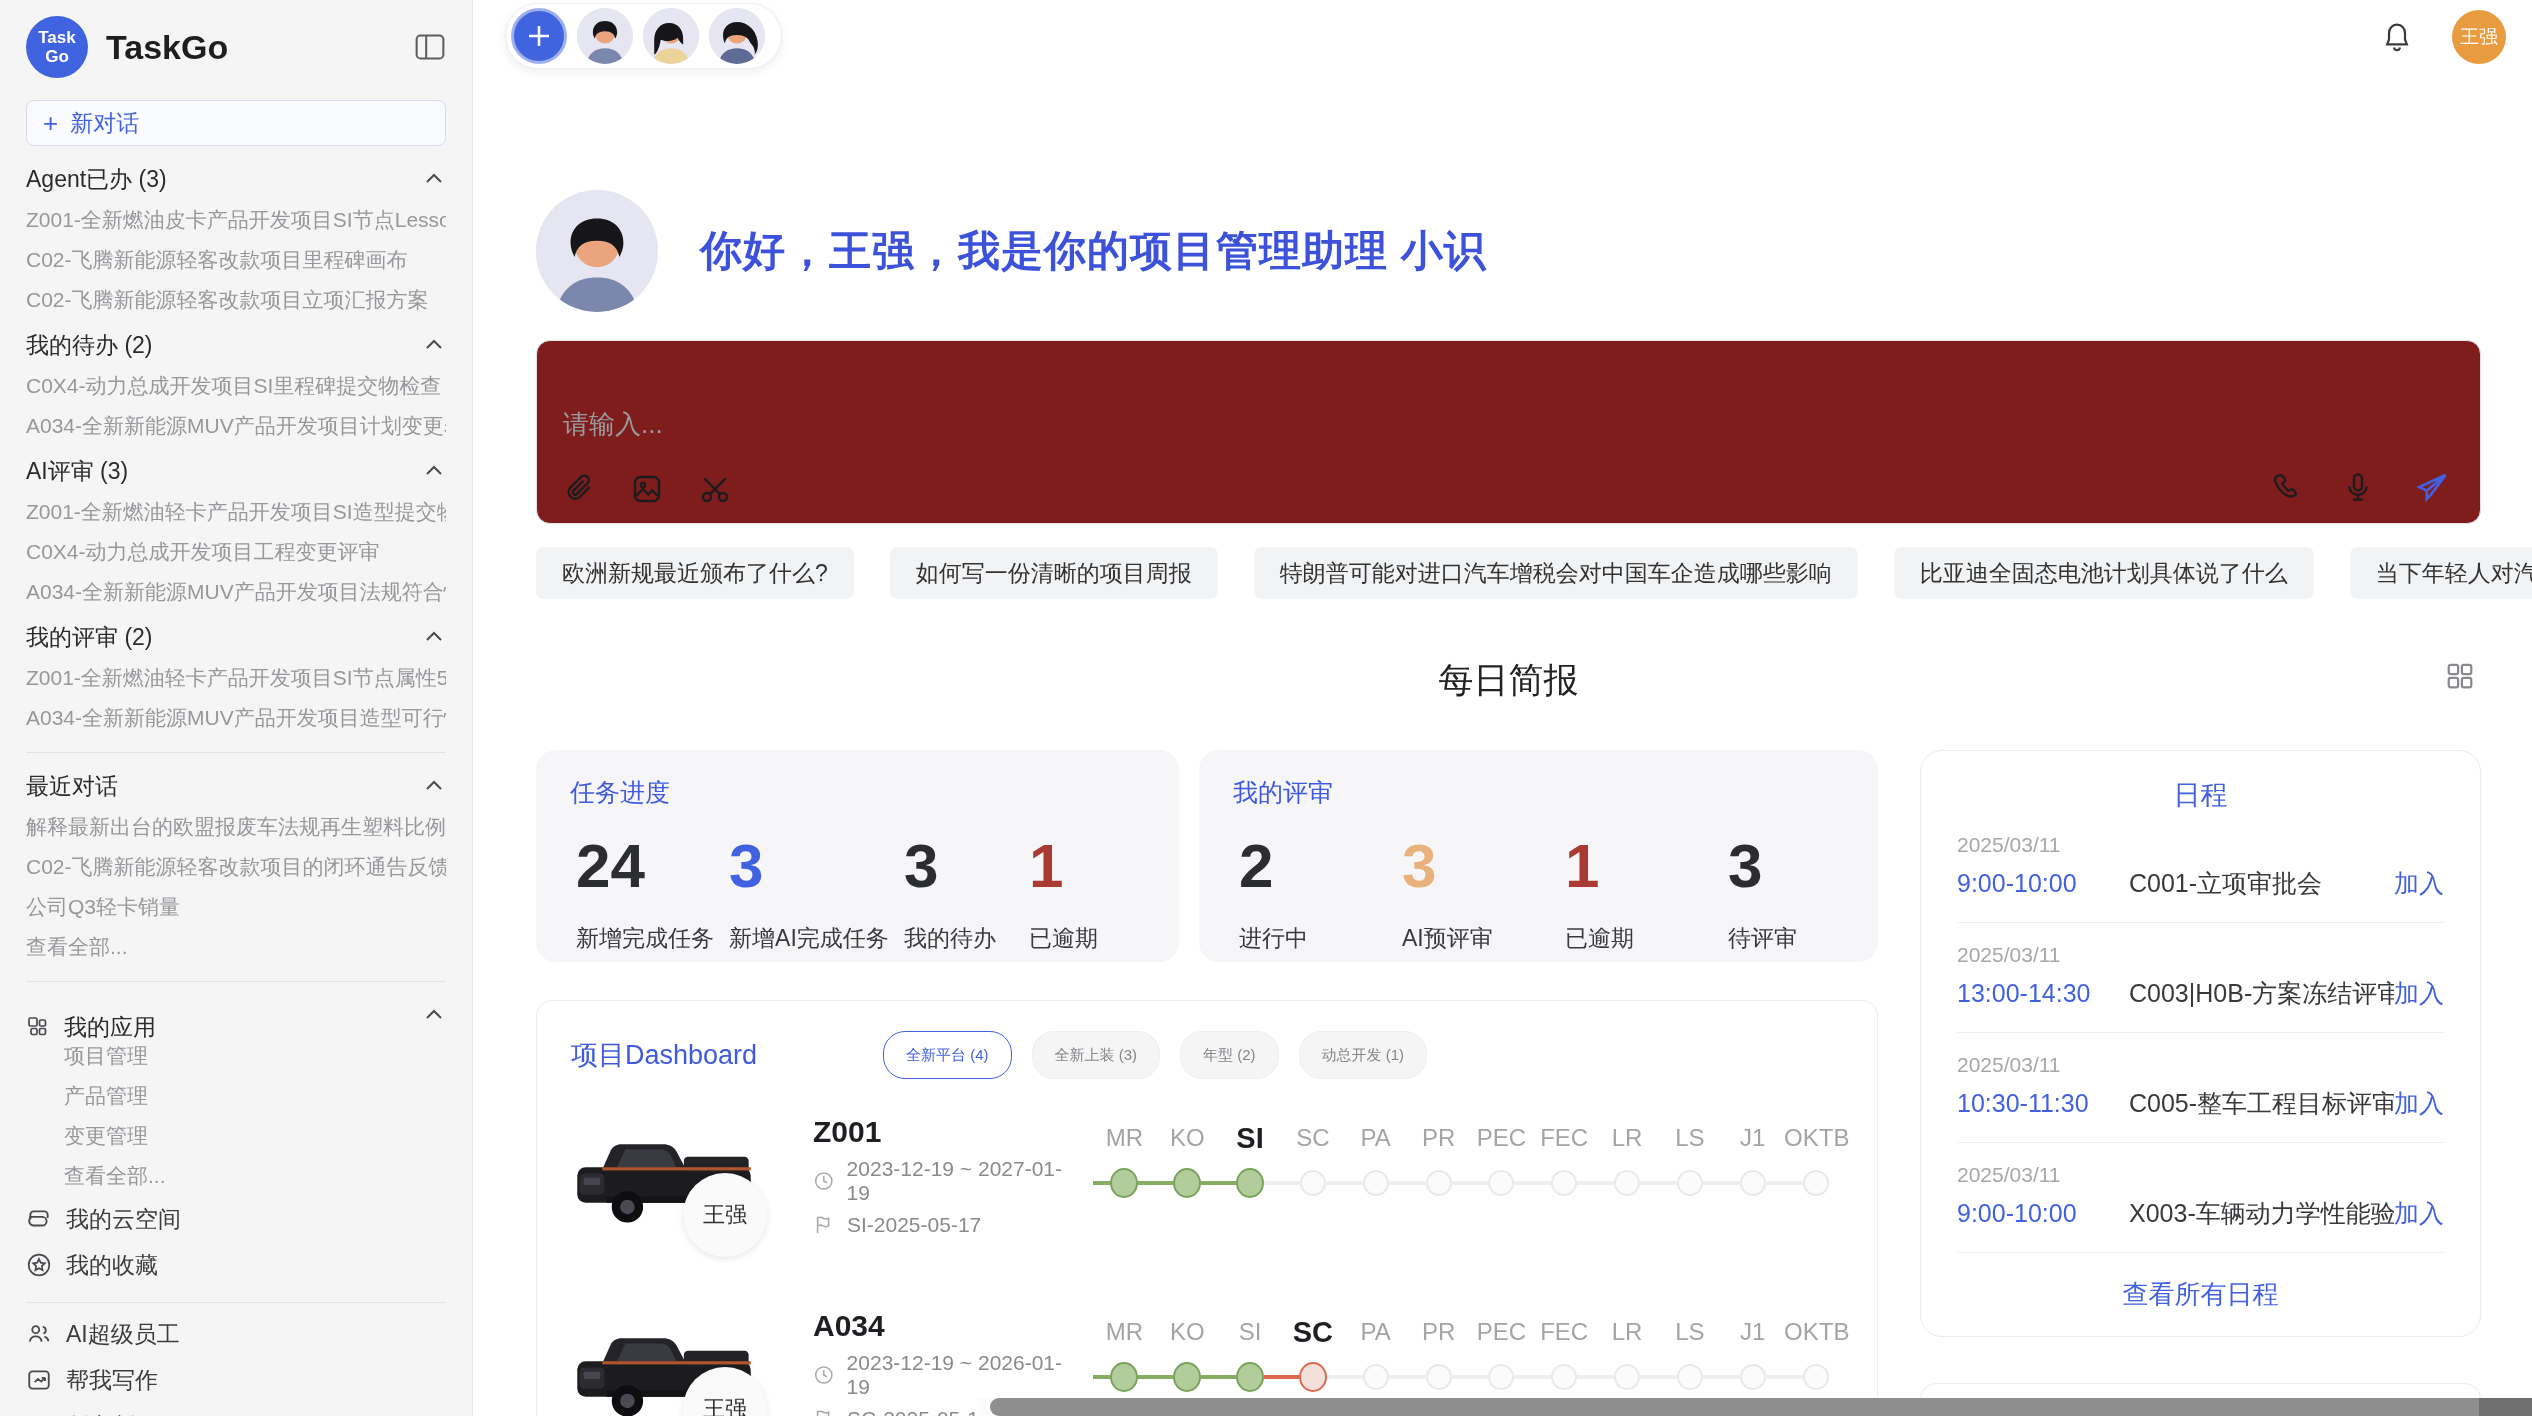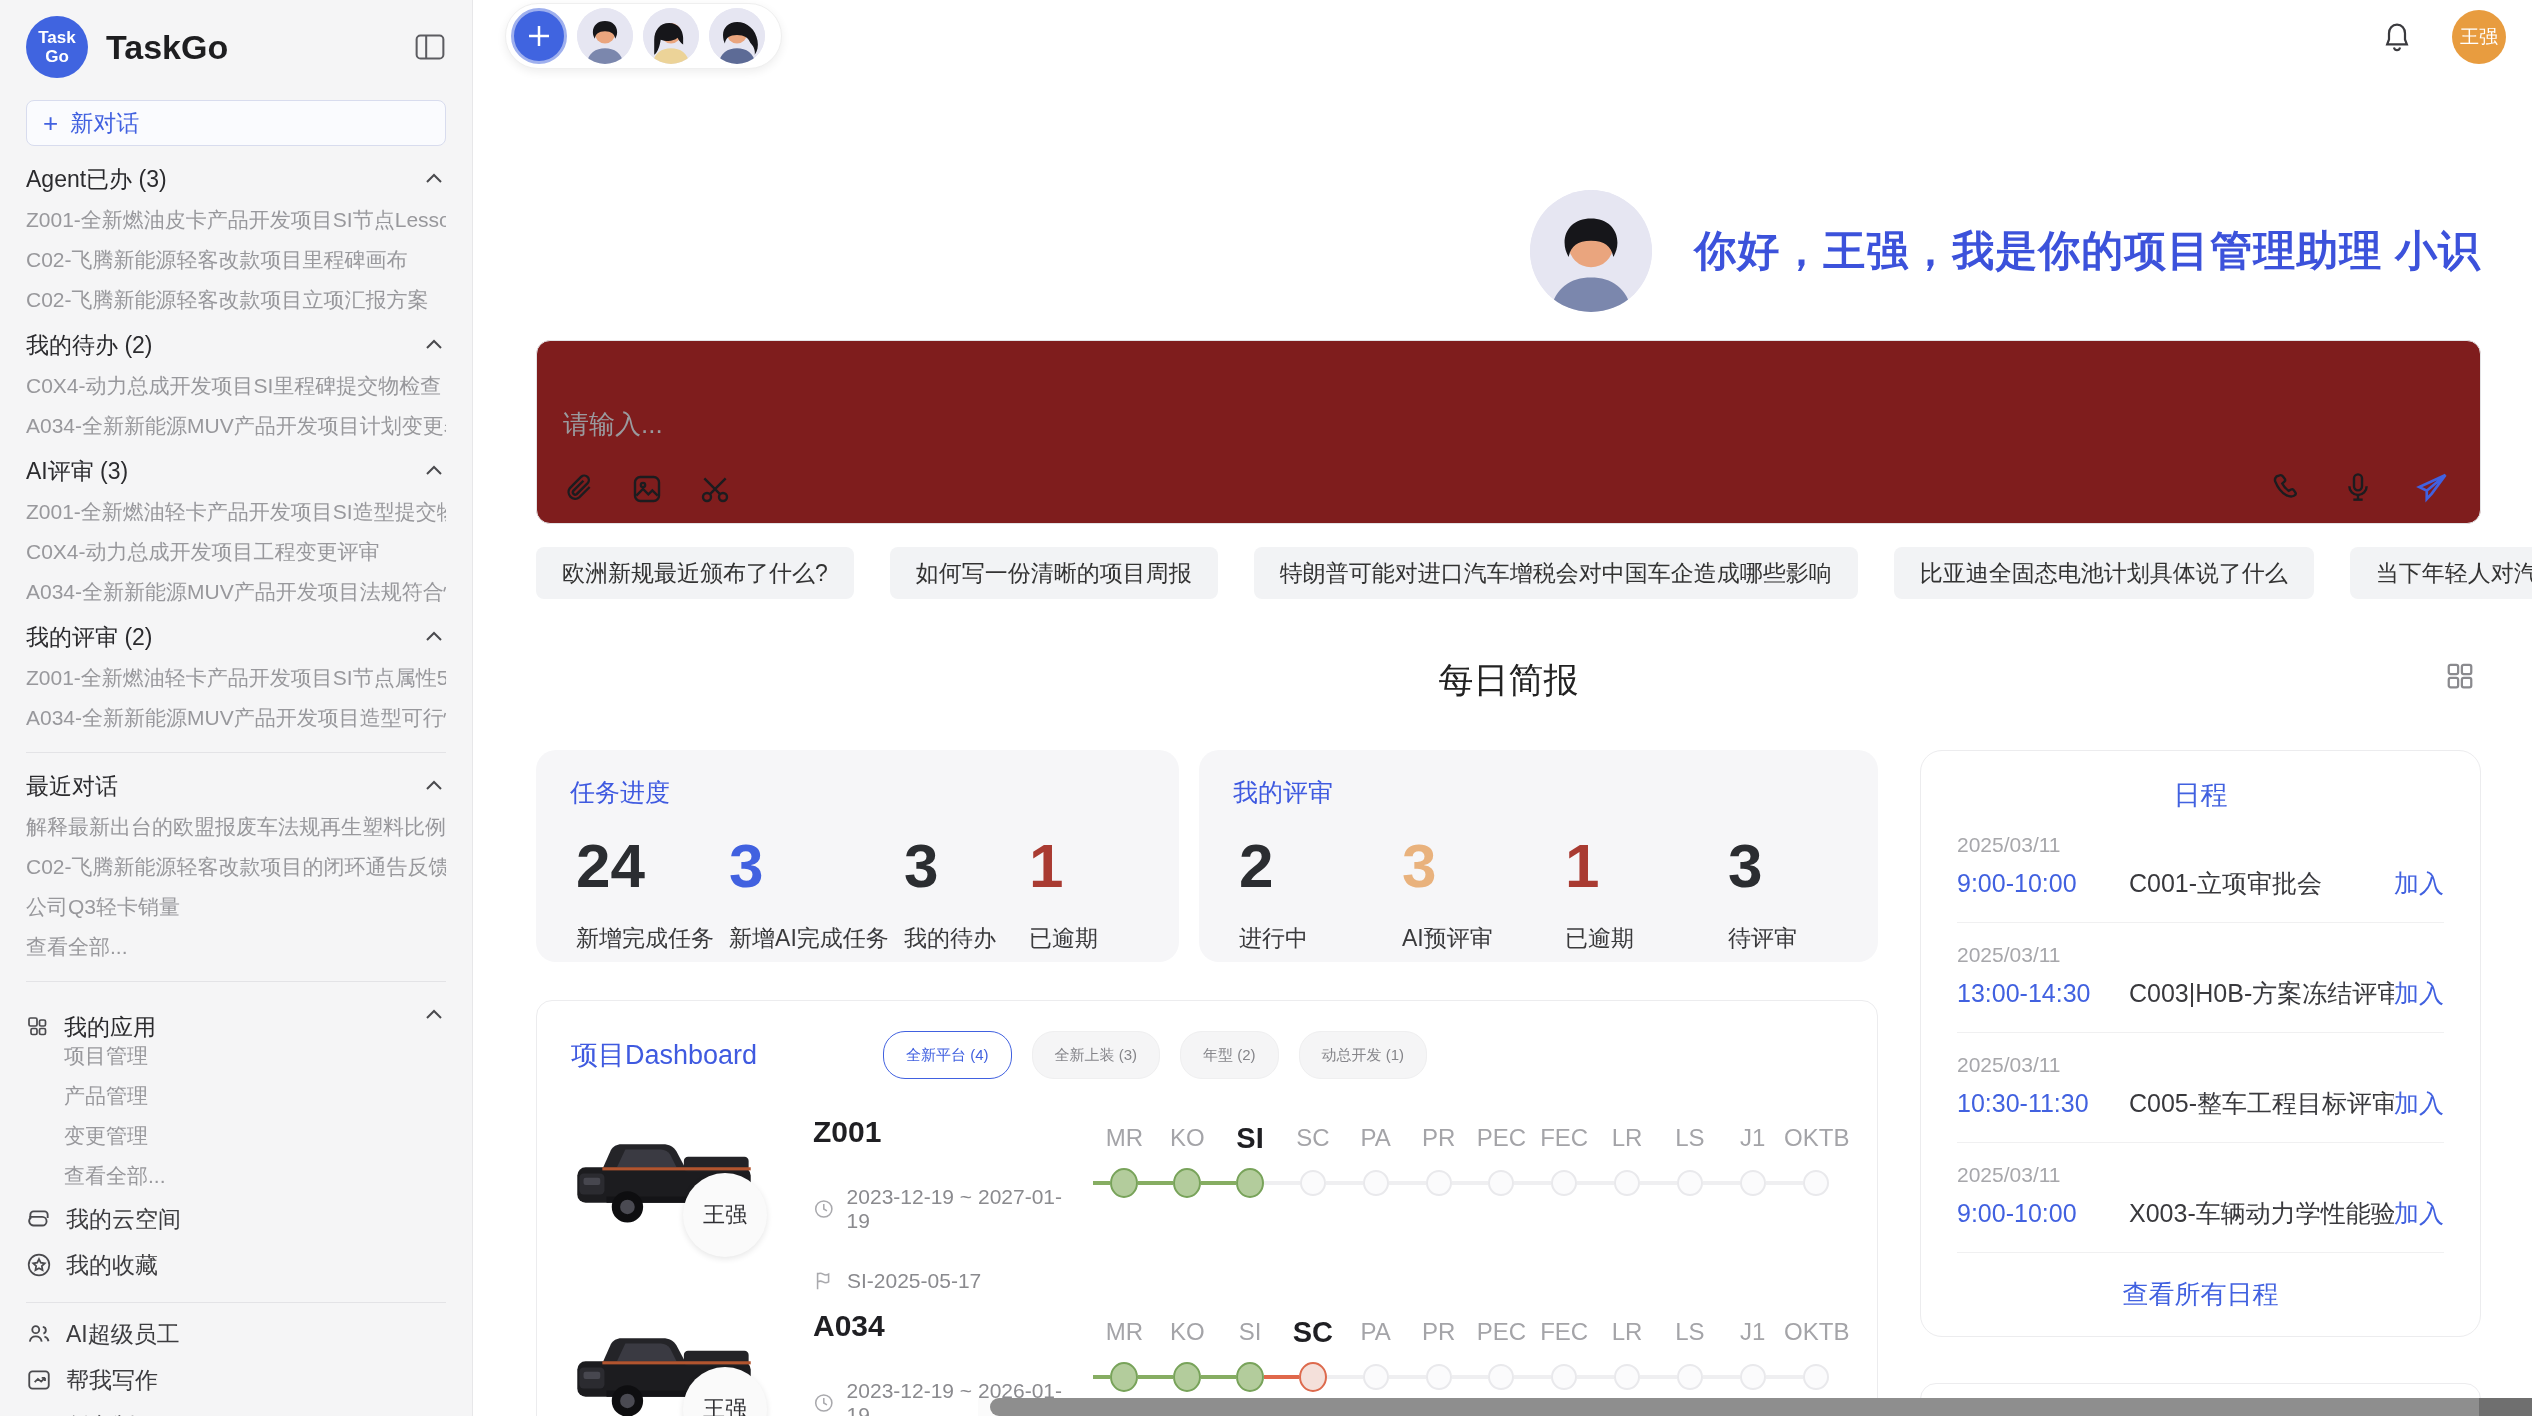--- a/index.html
+++ b/index.html
@@ -45,21 +45,21 @@
   .add-btn{width:56px;height:56px;border-radius:50%;background:#4064e0;border:3px solid #9fb0ee;
     color:#fff;display:flex;align-items:center;justify-content:center;cursor:pointer;}
   .add-btn svg{width:30px;height:30px;}
   .avatar{width:56px;height:56px;border-radius:50%;overflow:hidden;background:#e6e6f2;cursor:pointer;}
   .topright{position:absolute;right:26px;top:10px;display:flex;align-items:center;gap:40px;}
   .bell{width:30px;height:32px;color:#3a3a3e;cursor:pointer;}
   .user-badge{width:54px;height:54px;border-radius:50%;background:#e89c3f;color:#fff;font-size:19px;
     display:flex;align-items:center;justify-content:center;cursor:pointer;}
 
   .content{padding:0 51px 0 63px;}
-  .greet{margin-top:190px;display:flex;align-items:center;justify-content:flex-end;}
+  .greet{margin-top:190px;display:flex;align-items:center;}
   .greet-avatar{width:122px;height:122px;border-radius:50%;overflow:hidden;background:#e4e4f2;}
   .greet-text{margin-left:42px;font-size:42px;font-weight:bold;color:#3c52db;letter-spacing:1px;}
 
   .composer{margin-top:28px;height:184px;border:1px solid #e3e3e5;border-radius:14px;position:relative;background:#7f1d1d;}
   .placeholder{position:absolute;left:26px;top:66px;font-size:26px;color:#9a9a9e;}
   .comp-left{position:absolute;left:26px;bottom:18px;display:flex;gap:36px;}
   .comp-right{position:absolute;right:30px;bottom:18px;display:flex;gap:40px;align-items:center;}
   .cicon{width:32px;height:32px;color:#1c1c1f;cursor:pointer;}
   .cicon.blue{color:var(--blue);width:36px;height:36px;}
 
@@ -94,21 +94,21 @@
     background:#f5f5f6;color:#85858a;border:1px solid #efeff0;cursor:pointer;white-space:nowrap;}
   .tab.active{background:#fff;color:var(--blue);border:1px solid var(--blue);}
   .proj-row{display:flex;margin-top:36px;height:158px;}
   .truck-wrap{width:186px;height:150px;position:relative;flex:none;}
   .truck{width:178px;height:108px;}
   .owner-badge{position:absolute;left:112px;top:58px;width:84px;height:84px;border-radius:50%;
     background:#fafafa;box-shadow:0 2px 6px rgba(0,0,0,.10);display:flex;align-items:center;
     justify-content:center;font-size:22px;color:#2e2e32;}
   .proj-info{margin-left:56px;width:268px;flex:none;}
   .proj-code{font-size:30px;font-weight:bold;color:#1f1f23;}
-  .proj-meta{margin-top:36px;display:flex;align-items:center;gap:12px;font-size:21px;color:#8a8a8e;}
+  .proj-meta{margin-top:8px;display:flex;align-items:center;gap:12px;font-size:21px;color:#8a8a8e;}
   .proj-meta .ic{width:22px;height:22px;color:#a9a9ad;}
   .ms-area{flex:1;margin-left:12px;margin-top:6px;}
   .ms-row{display:flex;}
   .ms-cell{flex:1;min-width:0;}
   .ms-label{text-align:center;font-size:24px;color:#a4a4a8;height:34px;line-height:34px;white-space:nowrap;}
   .ms-label.current{color:#1f1f23;font-weight:bold;font-size:29px;}
   .ms-dotrow{display:flex;align-items:center;height:56px;}
   .seg{flex:1;height:4px;background:#efeff1;}
   .seg.green{background:var(--green);} .seg.red{background:#e0684b;} .seg.none{background:transparent;}
   .seg.lead{background:linear-gradient(to right, transparent calc(100% - 42px), var(--green) calc(100% - 42px));}

